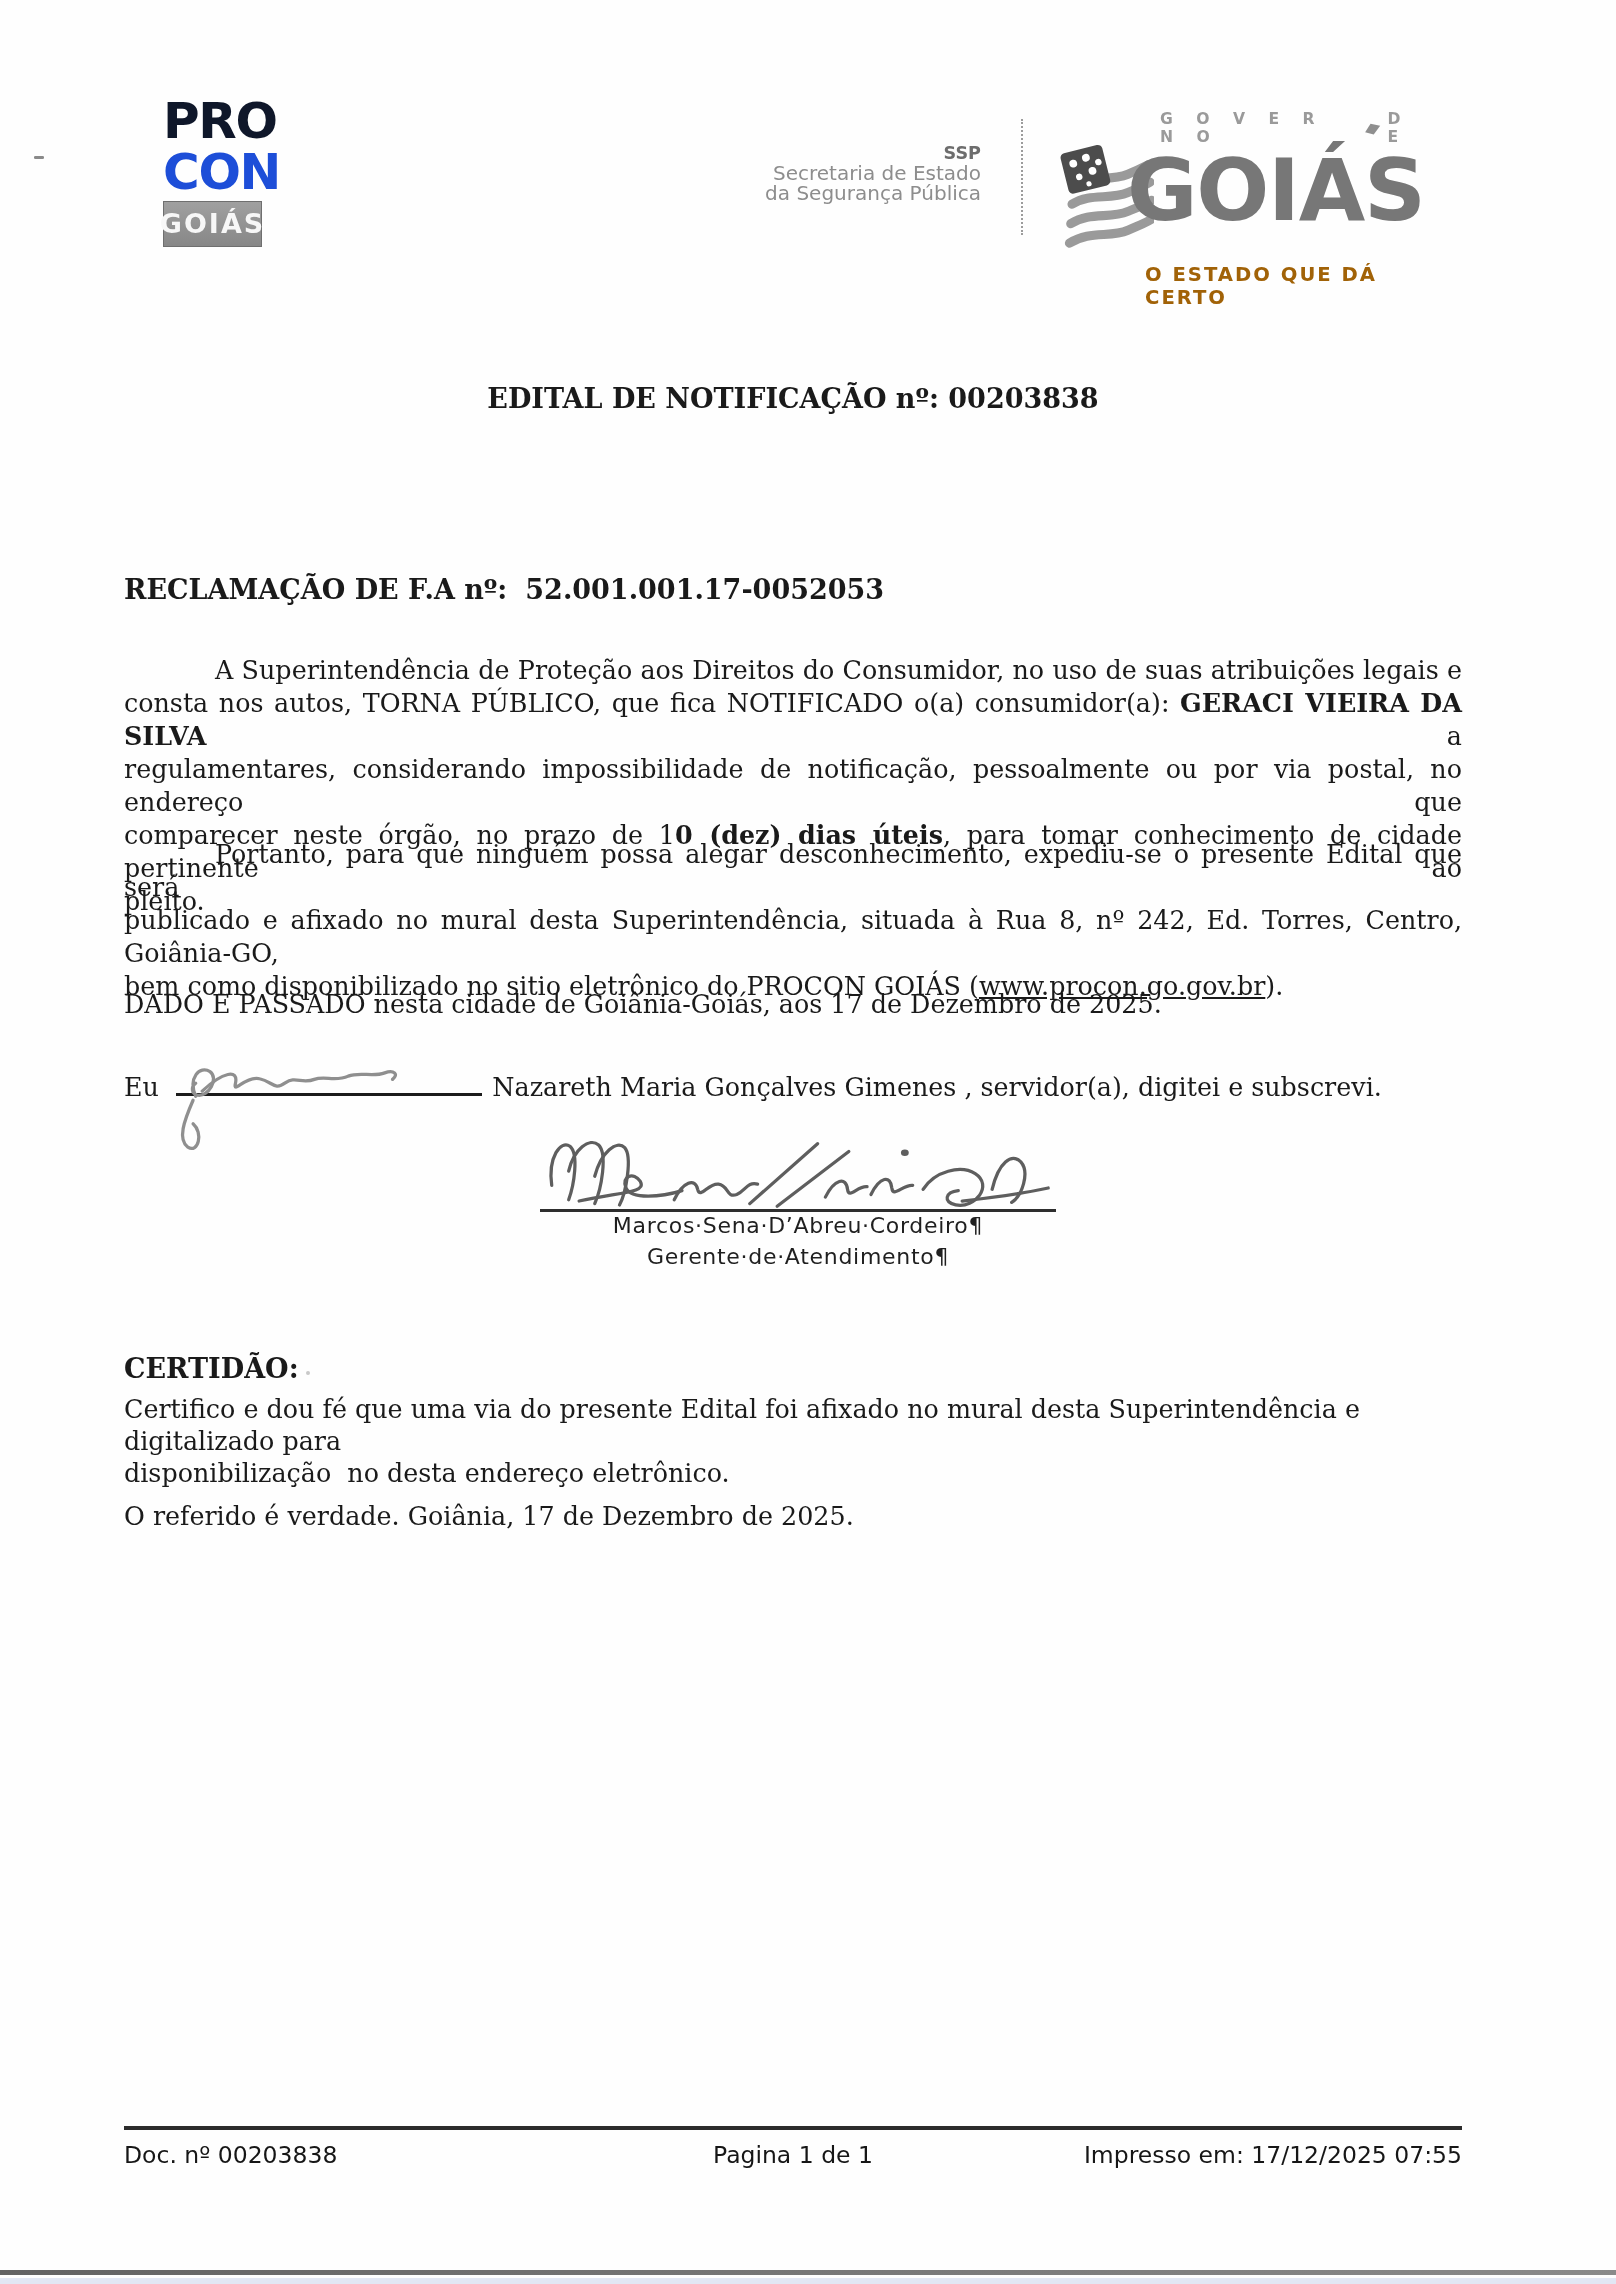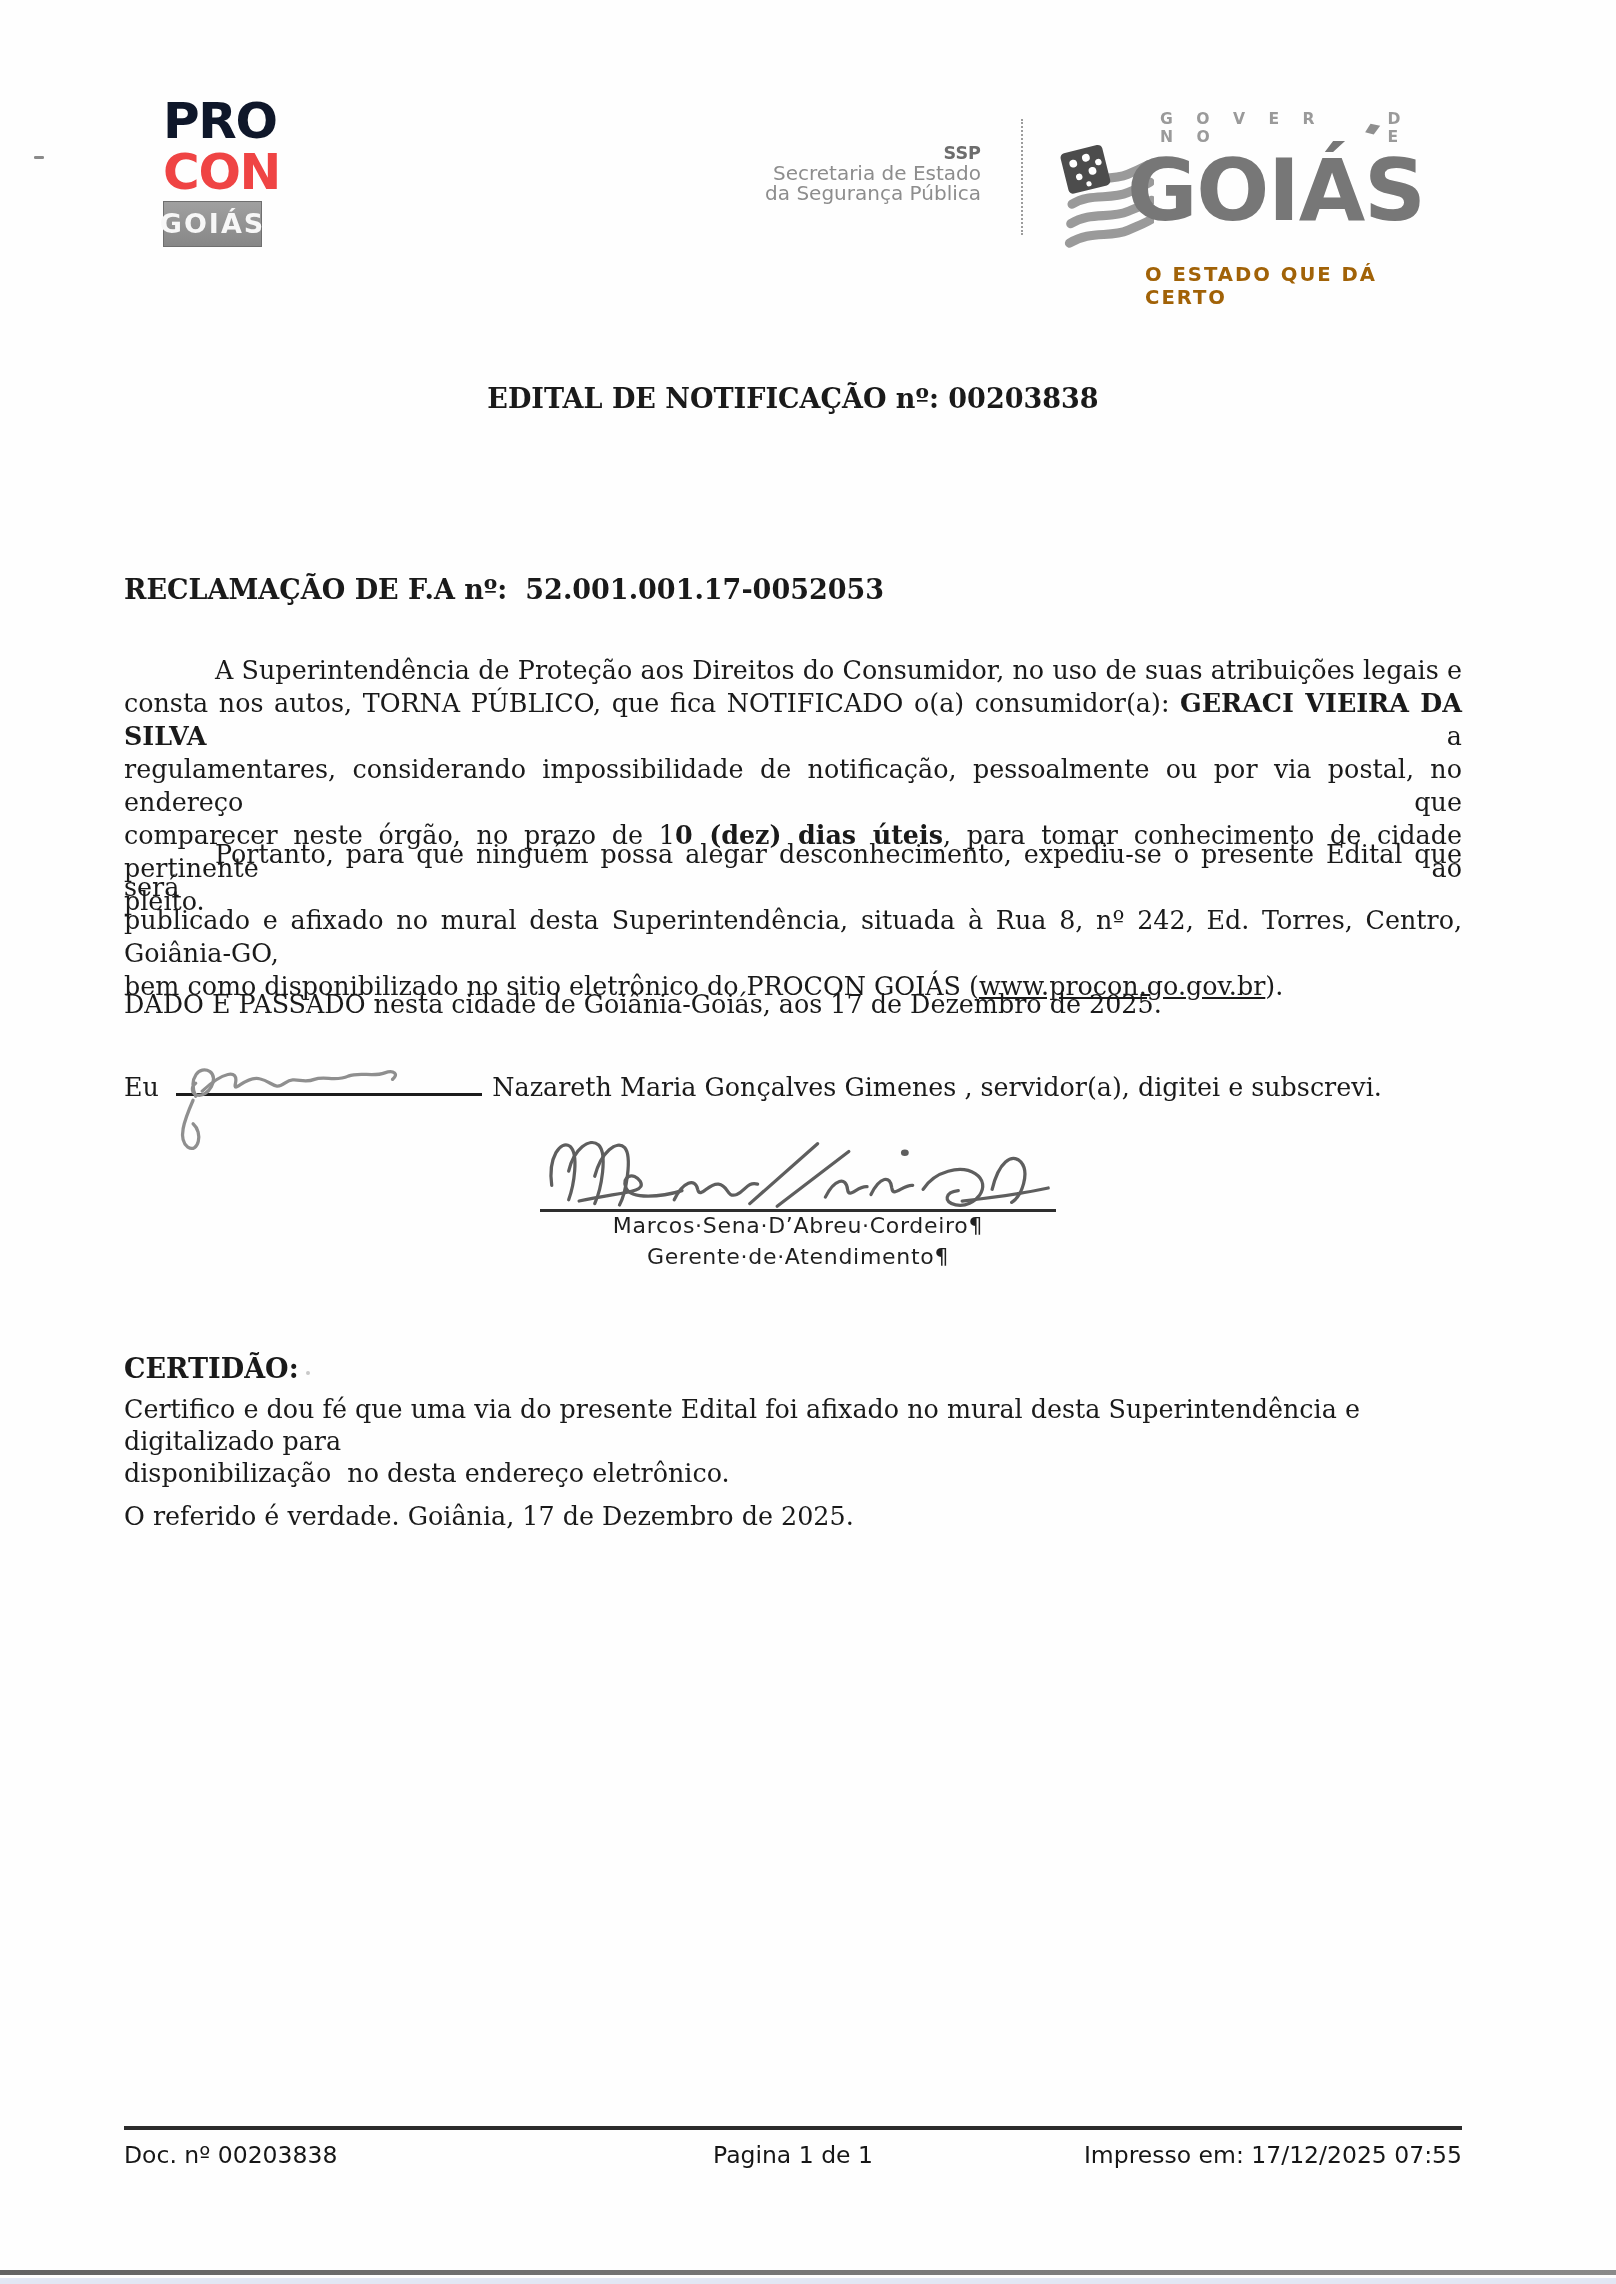--- a/index.html
+++ b/index.html
@@ -6,21 +6,21 @@
   html,body { background:#e8e8e8; }
   .page {
     position:relative; width:1617px; height:2284px; background:#fefefe;
     font-family:"DejaVu Serif","Liberation Serif",serif; color:#1a1a1a;
     overflow:hidden; margin:0 auto;
   }
   
   .procon-logo { position:absolute; left:163px; top:96px; width:104px; }
   .procon-word { font-family:"DejaVu Sans","Liberation Sans",sans-serif; font-weight:900;
     font-size:50px; line-height:51px; letter-spacing:-1.3px; color:#0f172a; }
-  .procon-word.c2 { color:#ef4444; }
+  .procon-word.c2 { color:#1d4ed8; }
   .procon-box { margin-top:2.6px; width:99px; height:46px; background:linear-gradient(#a0a0a0,#878787);
     border:1.3px solid #6f6f6f; display:flex; align-items:center; justify-content:center; }
   .procon-box span { font-family:"DejaVu Sans","Liberation Sans",sans-serif; font-weight:700;
     font-size:27px; letter-spacing:2px; color:#f7f7f7; }
   .ssp-block { position:absolute; left:717px; top:143px; width:264px; text-align:right;
     font-family:"DejaVu Sans","Liberation Sans",sans-serif; }
   .ssp-title { font-size:17.6px; font-weight:700; color:#6d6d6d; line-height:21px; }
   .ssp-line { font-size:20px; color:#8d8d8d; line-height:19.6px; }
   .header-divider { position:absolute; left:1021px; top:119px; height:116px; width:0;
     border-left:2.6px dotted #9c9c9c; }

